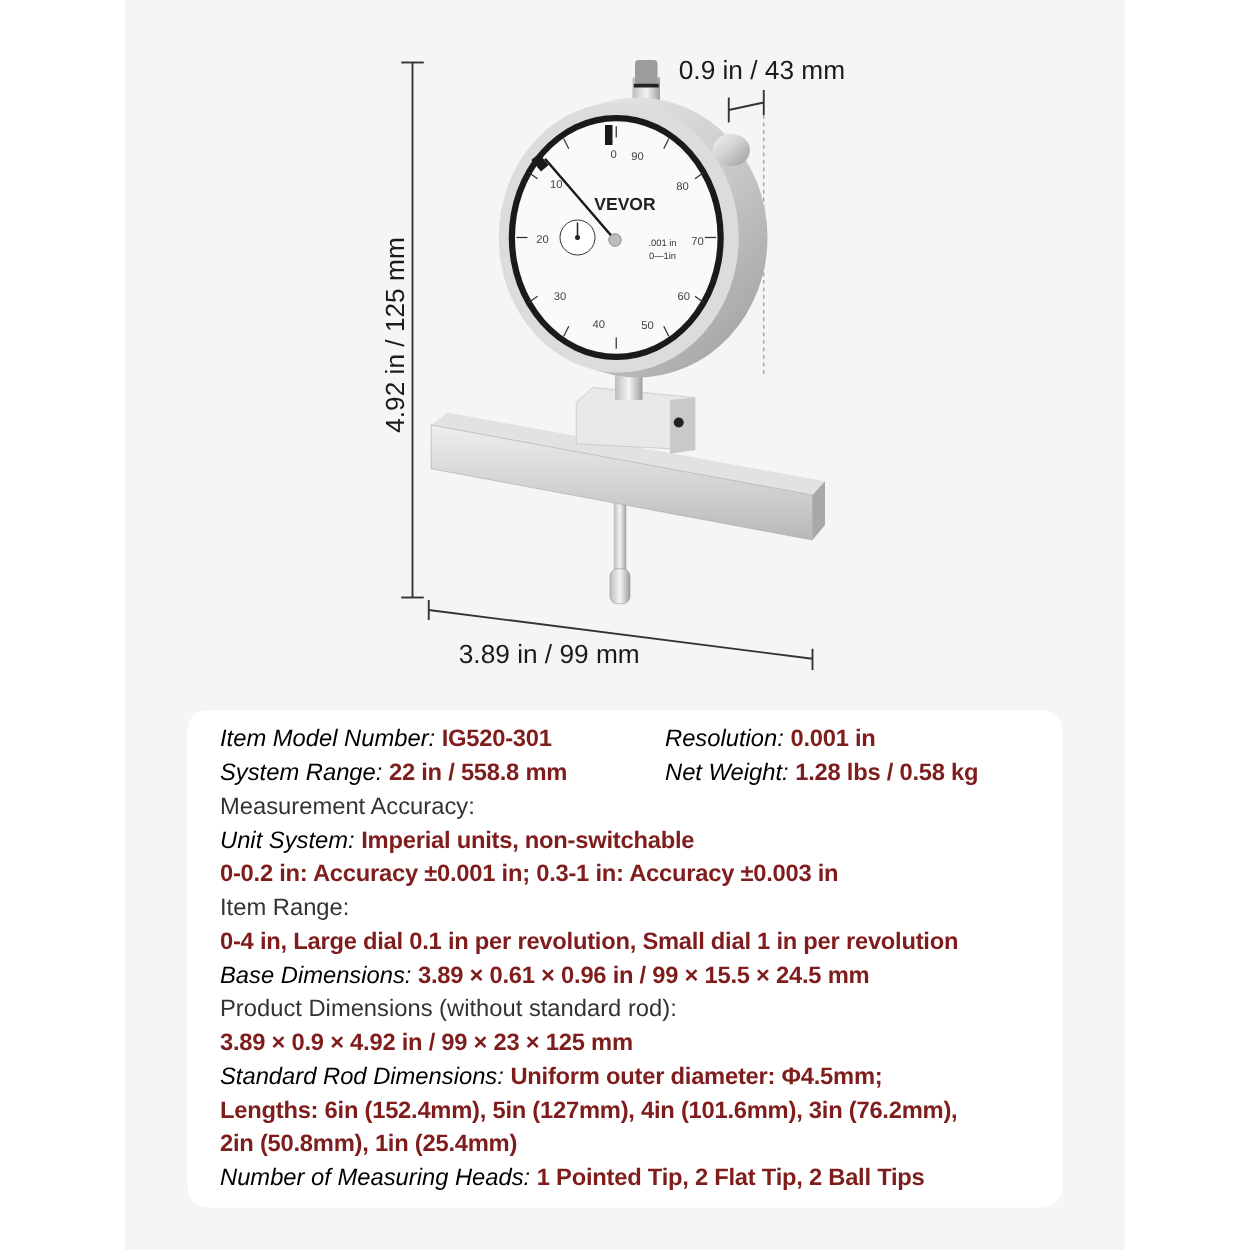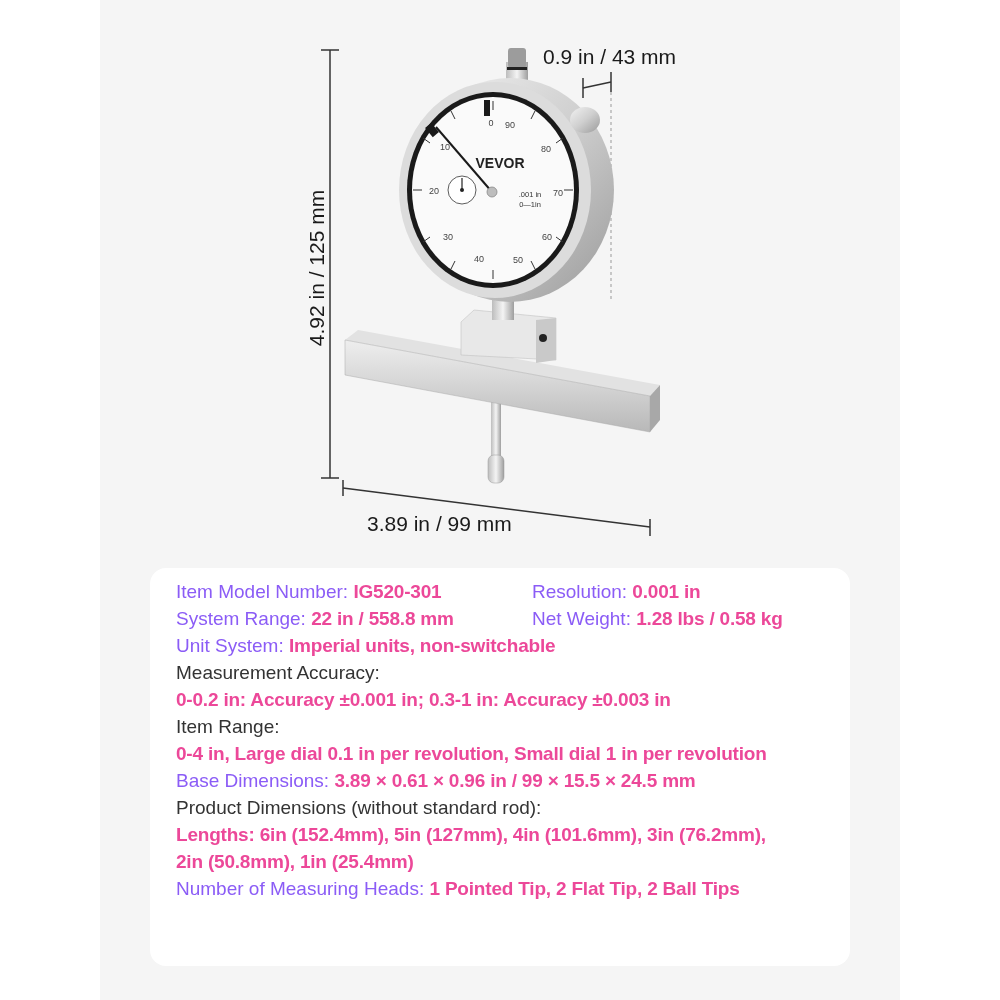--- a/index.html
+++ b/index.html
@@ -21,22 +21,22 @@
       transform-origin: 0 0; transform: rotate(-90deg) translate(-200px, 0);
       text-align: center; line-height: 30px;
     }
     svg.art { position: absolute; left: 0; top: 0; }
     .card {
       position: absolute; left: 150px; top: 568px; width: 700px; height: 398px;
       background: #ffffff; border-radius: 16px; box-sizing: border-box;
       padding: 10px 0 0 26px;
     }
     .row { font-size: 19px; line-height: 27px; color: #333333; white-space: nowrap; }
-    .row .k { color: #8b5cf6; }
-    .row .v { color: #ec4899; font-weight: bold; letter-spacing: -0.2px; }
+    .row .k { color: #000000; font-style: italic; }
+    .row .v { color: #7f1d1d; font-weight: bold; letter-spacing: -0.2px; }
     .two-col { display: flex; }
     .two-col .c1 { width: 356px; }
   </style>
 </head>
 <body>
 
 <div class="panel"></div>
 
 <svg class="art" width="1000" height="560" viewBox="0 0 1000 560">
   <defs>
@@ -157,29 +157,33 @@
     </div>
   </div>
   <div class="row two-col">
     <div class="c1">
       <span class="k">System Range: </span><span class="v">22 in / 558.8 mm</span>
     </div>
     <div>
       <span class="k">Net Weight: </span><span class="v">1.28 lbs / 0.58 kg</span>
     </div>
   </div>
+  <div class="row">Measurement Accuracy:</div>
   <div class="row">
     <span class="k">Unit System: </span><span class="v">Imperial units, non-switchable</span>
   </div>
-  <div class="row">Measurement Accuracy:</div>
   <div class="row"><span class="v">0-0.2 in: Accuracy ±0.001 in; 0.3-1 in: Accuracy ±0.003 in</span></div>
   <div class="row">Item Range:</div>
   <div class="row"><span class="v">0-4 in, Large dial 0.1 in per revolution, Small dial 1 in per revolution</span></div>
   <div class="row">
     <span class="k">Base Dimensions: </span><span class="v">3.89 × 0.61 × 0.96 in / 99 × 15.5 × 24.5 mm</span>
   </div>
   <div class="row">Product Dimensions (without standard rod):</div>
+  <div class="row"><span class="v">3.89 × 0.9 × 4.92 in / 99 × 23 × 125 mm</span></div>
+  <div class="row">
+    <span class="k">Standard Rod Dimensions: </span><span class="v">Uniform outer diameter: Φ4.5mm;</span>
+  </div>
   <div class="row"><span class="v">Lengths: 6in (152.4mm), 5in (127mm), 4in (101.6mm), 3in (76.2mm),</span></div>
   <div class="row"><span class="v">2in (50.8mm), 1in (25.4mm)</span></div>
   <div class="row">
     <span class="k">Number of Measuring Heads: </span><span class="v">1 Pointed Tip, 2 Flat Tip, 2 Ball Tips</span>
   </div>
 </div>
 
 </body></html>

